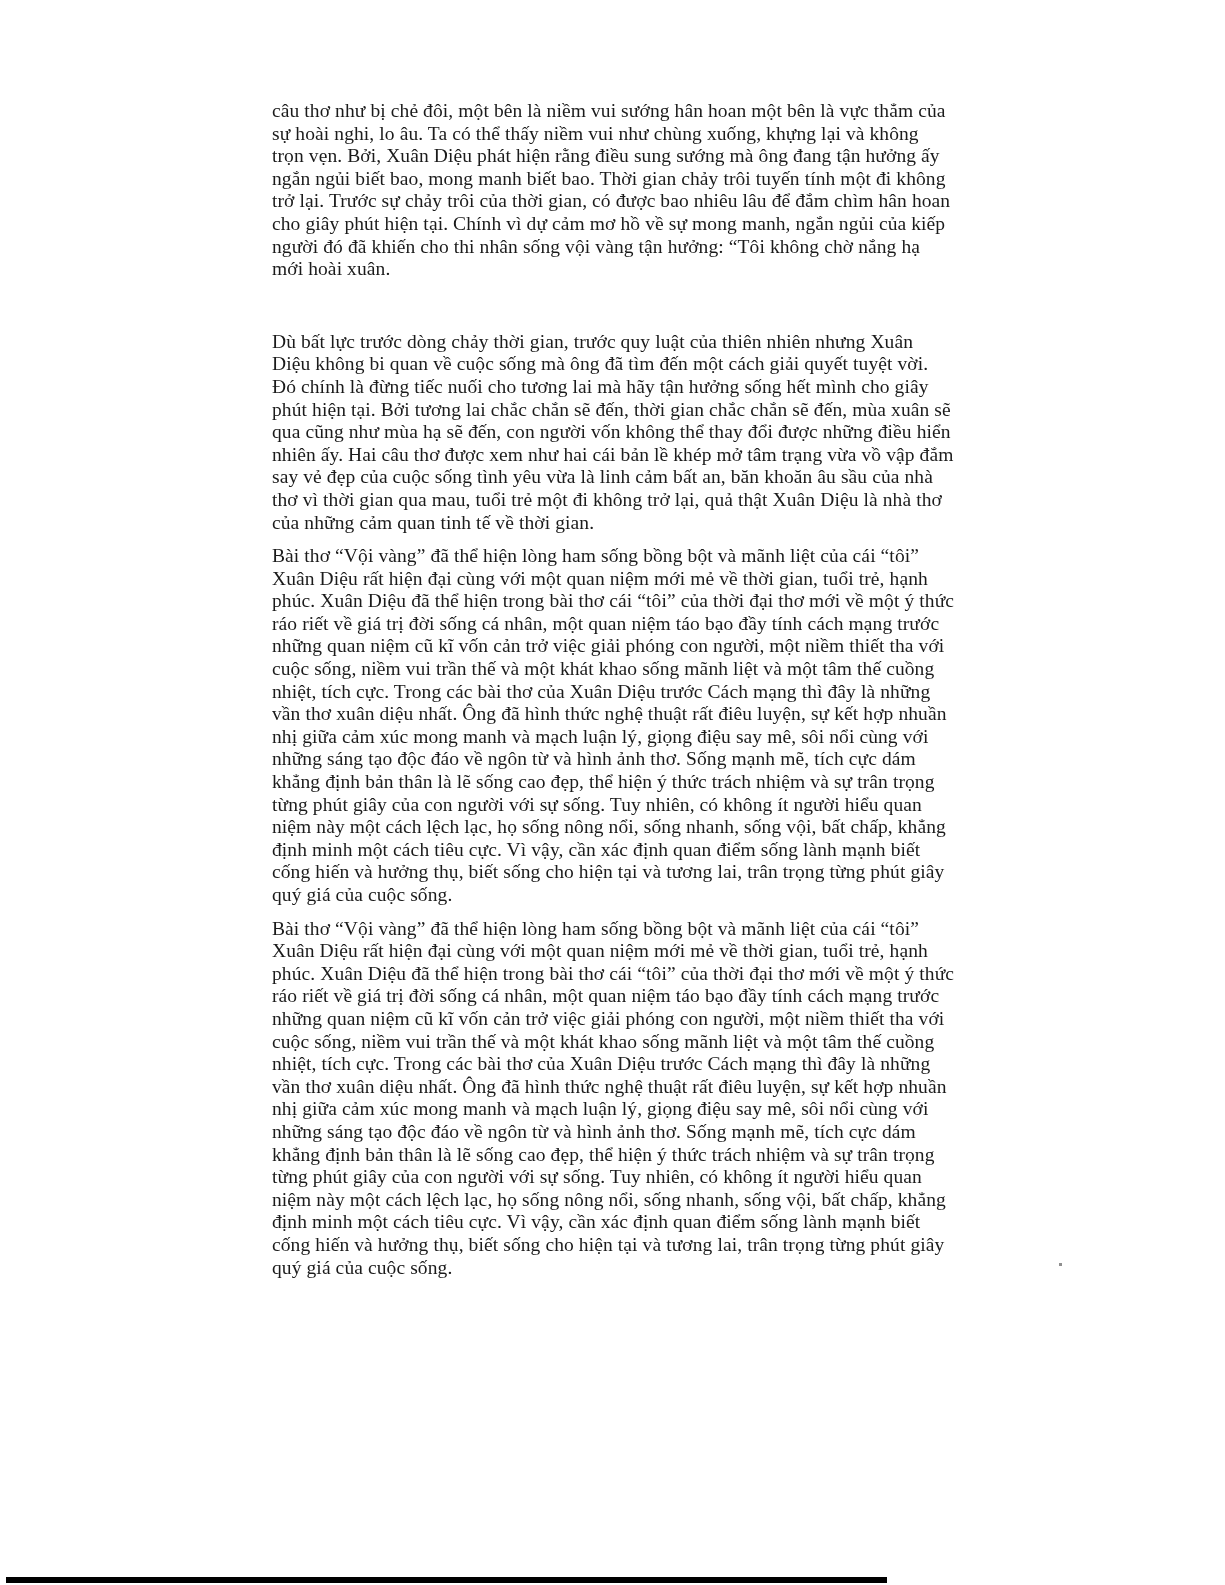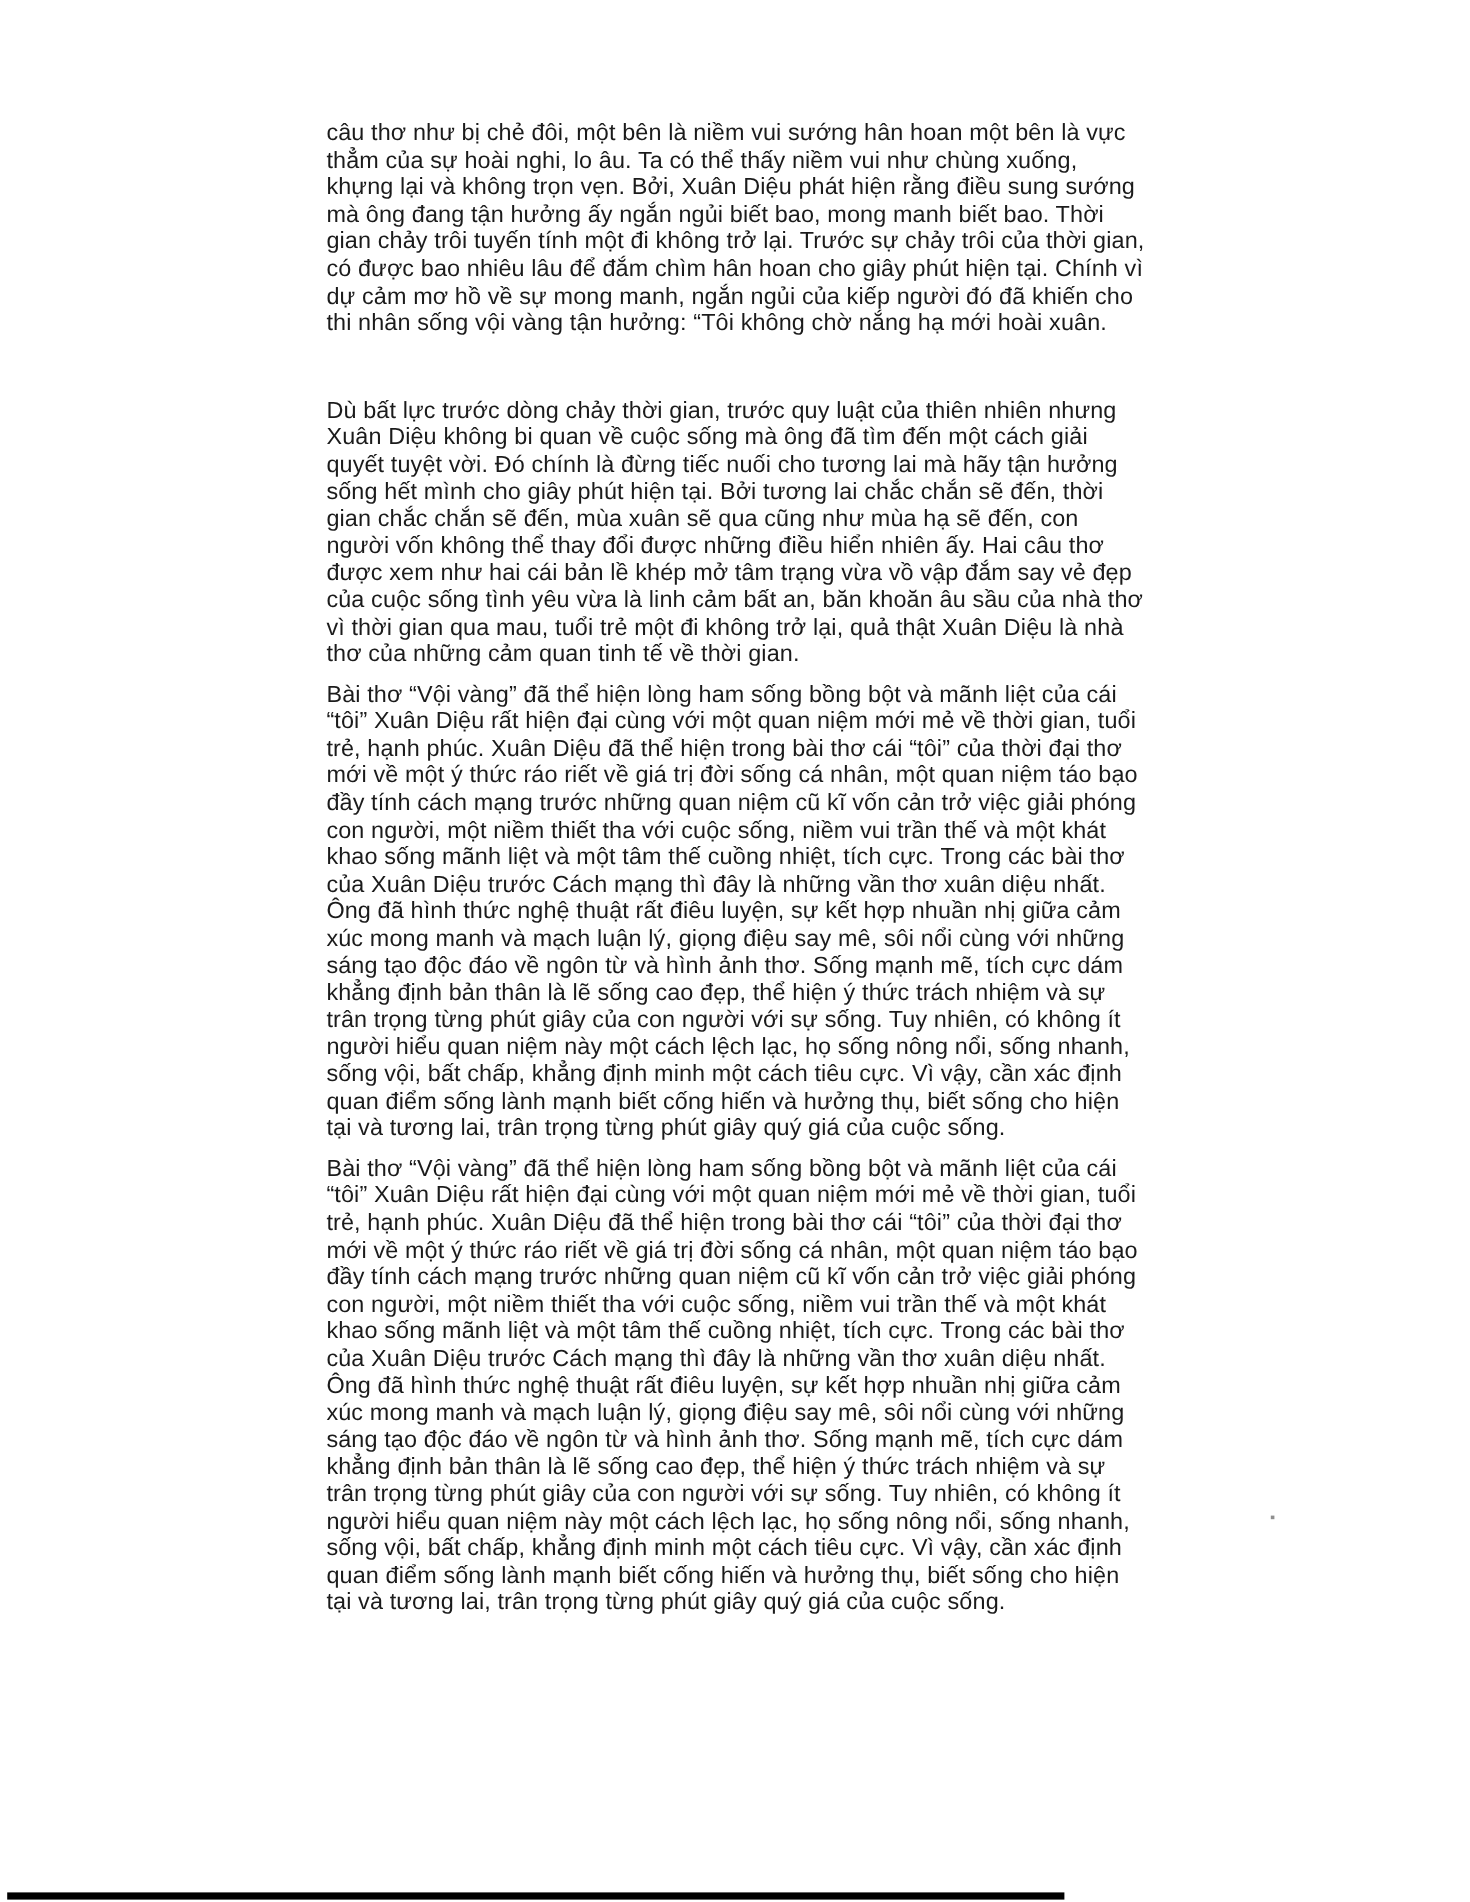--- a/index.html
+++ b/index.html
@@ -6,21 +6,21 @@
     margin: 0;
     padding: 0;
     background: #ffffff;
   }
   .page {
     position: relative;
     width: 1225px;
     height: 1585px;
     background: #ffffff;
     overflow: hidden;
-    font-family: Liberation Sans, sans-serif;
+    font-family: Liberation Serif, serif;
   }
   .text-block {
     position: absolute;
     left: 272px;
     top: 100px;
     width: 683px;
     color: #1b1b1b;
     font-size: 19.5px;
     line-height: 22.6px;
     text-align: left;

